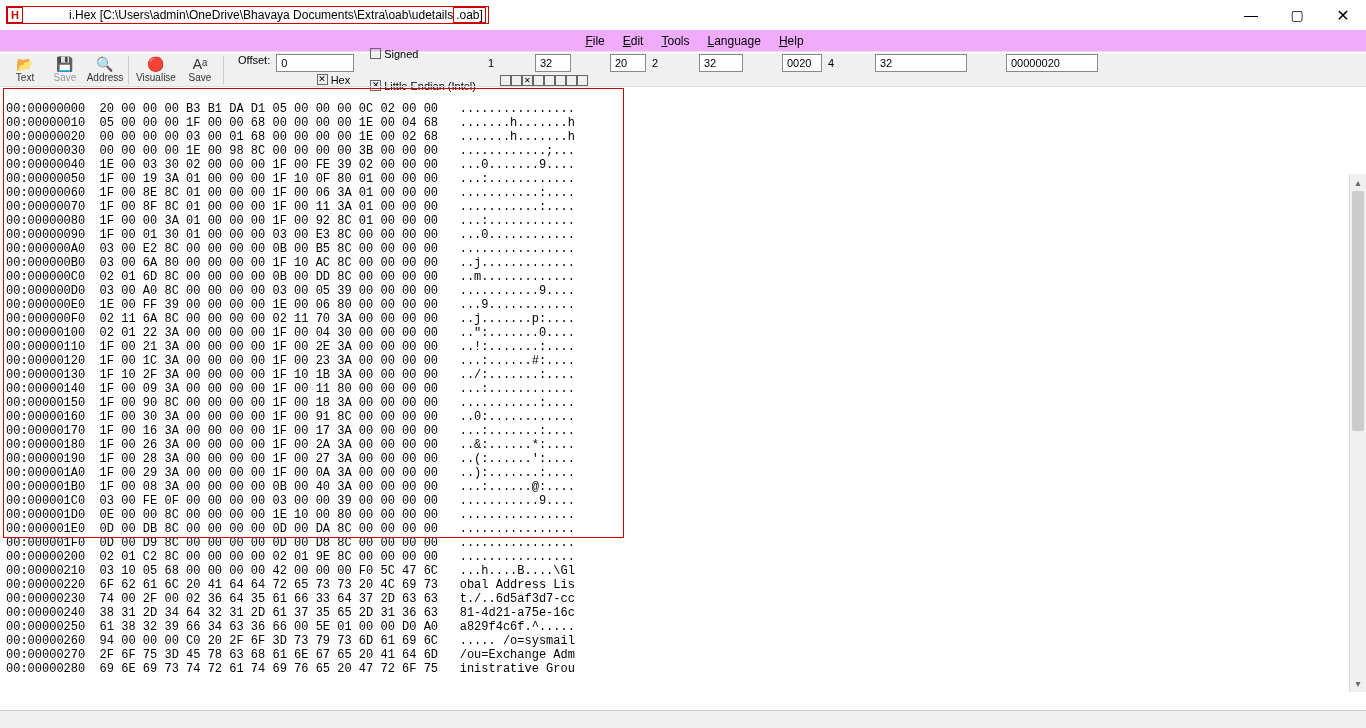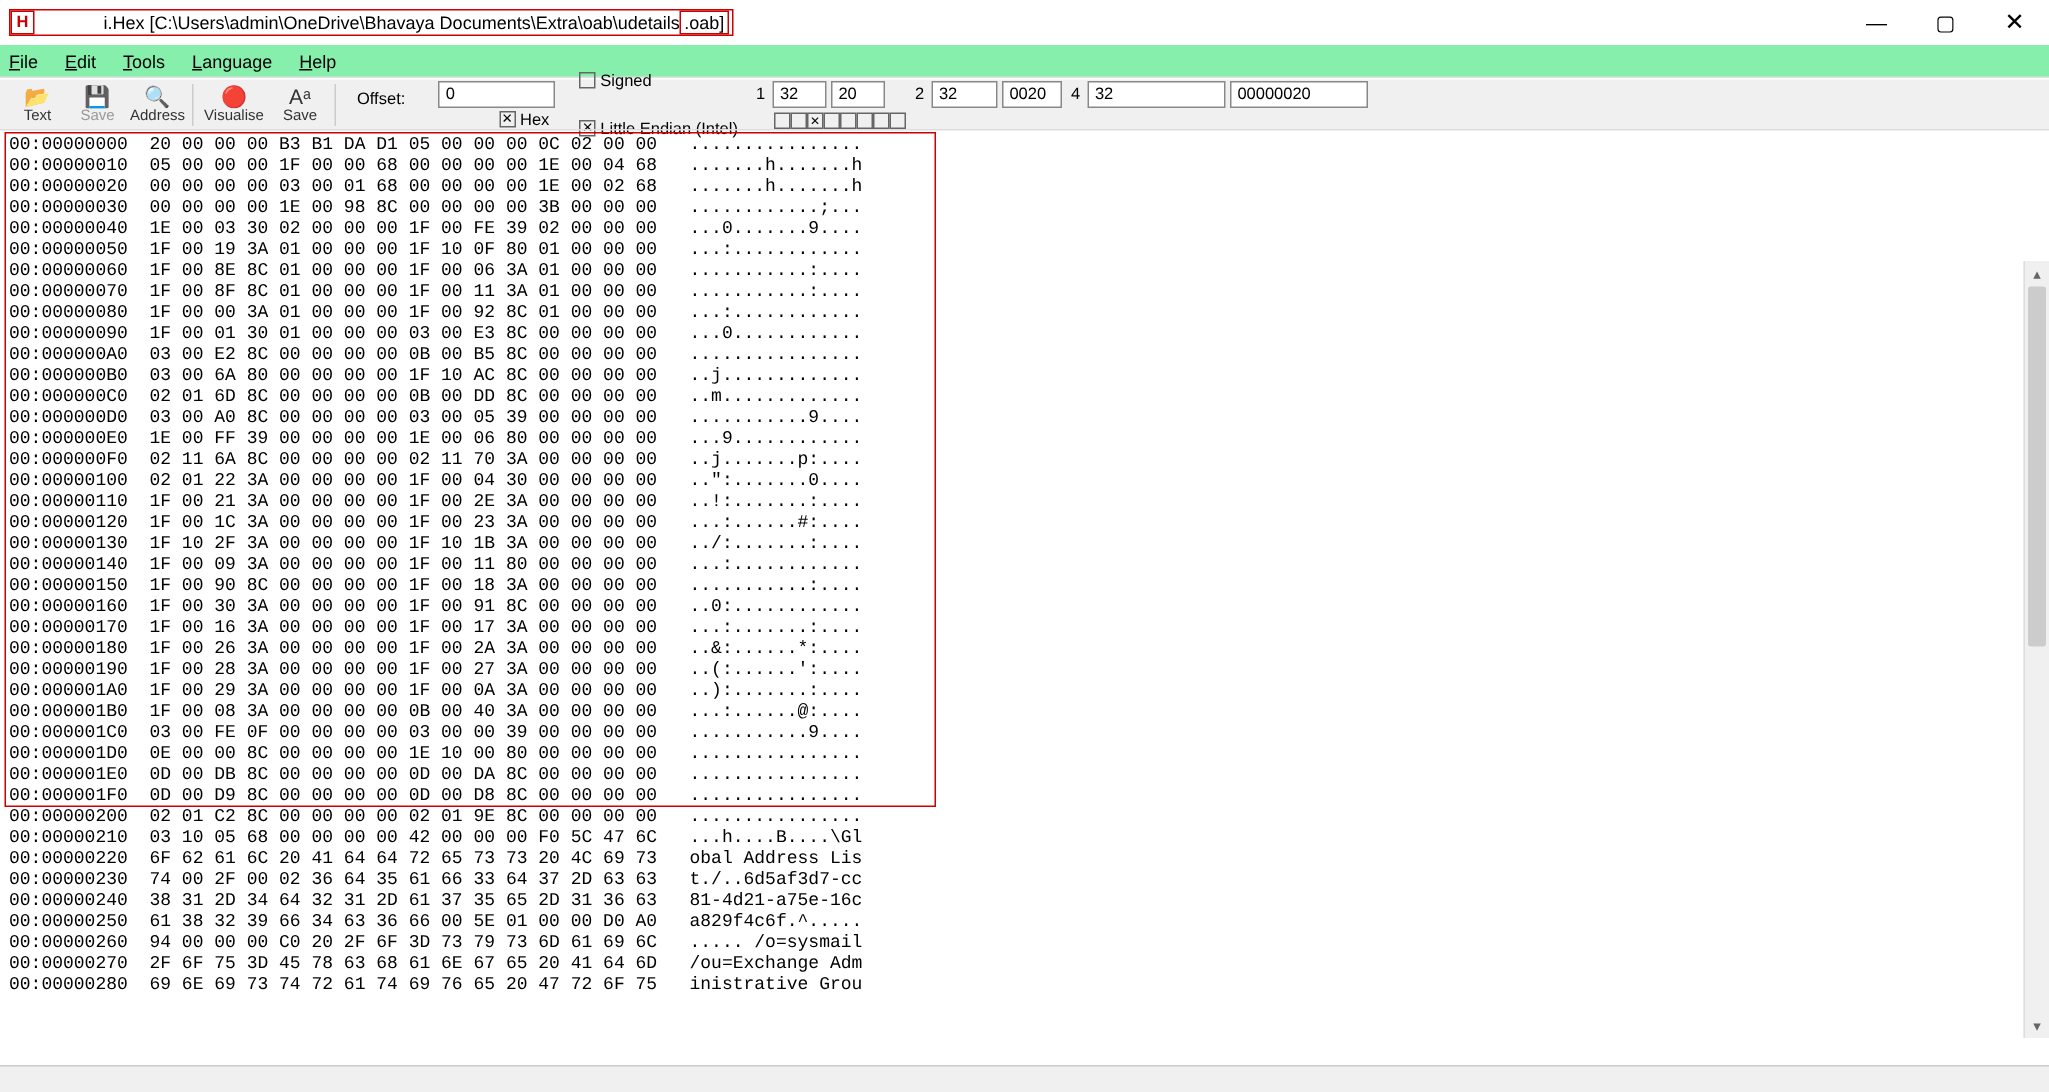--- a/index.html
+++ b/index.html
@@ -5,43 +5,43 @@
   * { box-sizing: border-box; margin: 0; padding: 0; }
   body { font-family: "Segoe UI", Tahoma, sans-serif; font-size: 12px; background: #fff; width: 1366px; height: 728px; overflow: hidden; position: relative; }
   .titlebar { height: 30px; display: flex; align-items: center; padding-left: 6px; background: #fff; }
   .titlebar .icon { width: 16px; height: 16px; border: 1.5px solid #c00; display: flex; align-items: center; justify-content: center; color: #c00; font-weight: bold; font-size: 11px; margin-right: 4px; }
   .titlebar .title { flex: none; font-size: 12px; padding-left: 42px; }
   .title-wrap { border: 1.5px solid #c00; display: inline-flex; align-items: center; padding-right: 2px; }
   .title-oab { border: 1.5px solid #c00; padding: 0 2px; margin-left: 0; }
   .winbtns { margin-left: auto; display: flex; }
   .winbtn { width: 46px; height: 30px; display: flex; align-items: center; justify-content: center; font-size: 14px; }
   .winbtn.close { font-size: 16px; }
-  .menubar { height: 22px; display: flex; align-items: center; padding-left: 6px; gap: 18px; background: #86efac; border-bottom: 1px solid #e0e0e0; }
+  .menubar { height: 22px; display: flex; align-items: center; padding-left: 23px; gap: 18px; background: #f0abfc; border-bottom: 1px solid #e0e0e0; justify-content: center; }
   .menubar span { font-size: 12px; }
   .menubar span u { text-decoration: underline; }
   .toolbar { height: 34px; background: #f0f0f0; display: flex; align-items: center; padding: 0 6px; gap: 2px; border-top: 1px solid #fff; }
   .tbtn { display: flex; flex-direction: column; align-items: center; justify-content: center; width: 38px; height: 32px; font-size: 10px; color: #333; }
   .tbtn.disabled { color: #999; }
   .tbtn .ticon { font-size: 14px; height: 16px; display: flex; align-items: center; justify-content: center; }
   .tsep { width: 1px; height: 28px; background: #ccc; margin: 0 2px; }
   .offset-group { display: flex; flex-direction: column; margin-left: 10px; font-size: 11px; gap:2px;}
-  .offset-row { display:flex; align-items:flex-end; gap:22px;}
+  .offset-row { display:flex; align-items:flex-start; gap:6px;}
   .offset-row input[type="text"] { width: 78px; height: 18px; border: 1px solid #888; padding: 0 4px; font-size: 11px; }
   .chk-label { font-size: 11px; display:flex; align-items:center; gap:3px;}
   .chk { width:11px; height:11px; border:1px solid #666; display:inline-flex; align-items:center; justify-content:center; font-size:9px; line-height:1;}
   .endian-group { display:flex; flex-direction:column; margin-left:14px; font-size:11px; gap:20px;}
   .numgroups { display:flex; align-items:flex-start; margin-left:10px; gap:6px;}
   .numgrp { display:flex; flex-direction:column; gap:3px;}
   .numgrp .row1 { display:flex; align-items:center; gap:3px;}
   .numgrp .row1 .lbl { font-size:11px; width:8px;}
-  .numgrp input { height:18px; border:1px solid #888; padding:0 4px; font-size:11px;}
+  .numgrp input { height:18px; border:1px solid #888; padding:0 4px; font-size:11px;margin-left:36px;}
   .numgrp .bitrow { display:flex; gap:0; margin-left:12px;}
   .bit { width:11px; height:11px; border:1px solid #666; display:inline-flex; align-items:center; justify-content:center; font-size:8px;}
   .content-wrap { position: relative; height: 624px; overflow: hidden; border-top:1px solid #ddd;}
-  .hex-area { font-family: Consolas, "Courier New", monospace; font-size: 12px; line-height: 14px; white-space: pre; padding: 2px 6px; position:relative;}
+  .hex-area { font-family: Consolas, "Courier New", monospace; font-size: 12px; line-height: 14px; white-space: pre; padding: 2px 6px; position:relative;margin-top:13px;}
   .redbox { position:absolute; border:1.5px solid #c00; pointer-events:none;}
   .redbox.main { left:3px; top:88px; width:621px; height:450px;}
   .scrollbar { position:absolute; right:0; top:87px; width:17px; bottom:18px; background:#f0f0f0; border-left:1px solid #ddd;}
   .scrollbar .up, .scrollbar .down { height:17px; display:flex; align-items:center; justify-content:center; font-size:10px; color:#666;}
   .scrollbar .thumb { position:absolute; top:17px; left:2px; right:2px; height:240px; background:#ccc; border-radius:2px;}
   .statusbar { position:absolute; bottom:0; left:0; right:0; height:18px; background:#f0f0f0; border-top:1px solid #ccc;}
 </style>
 </head>
 <body>
 

